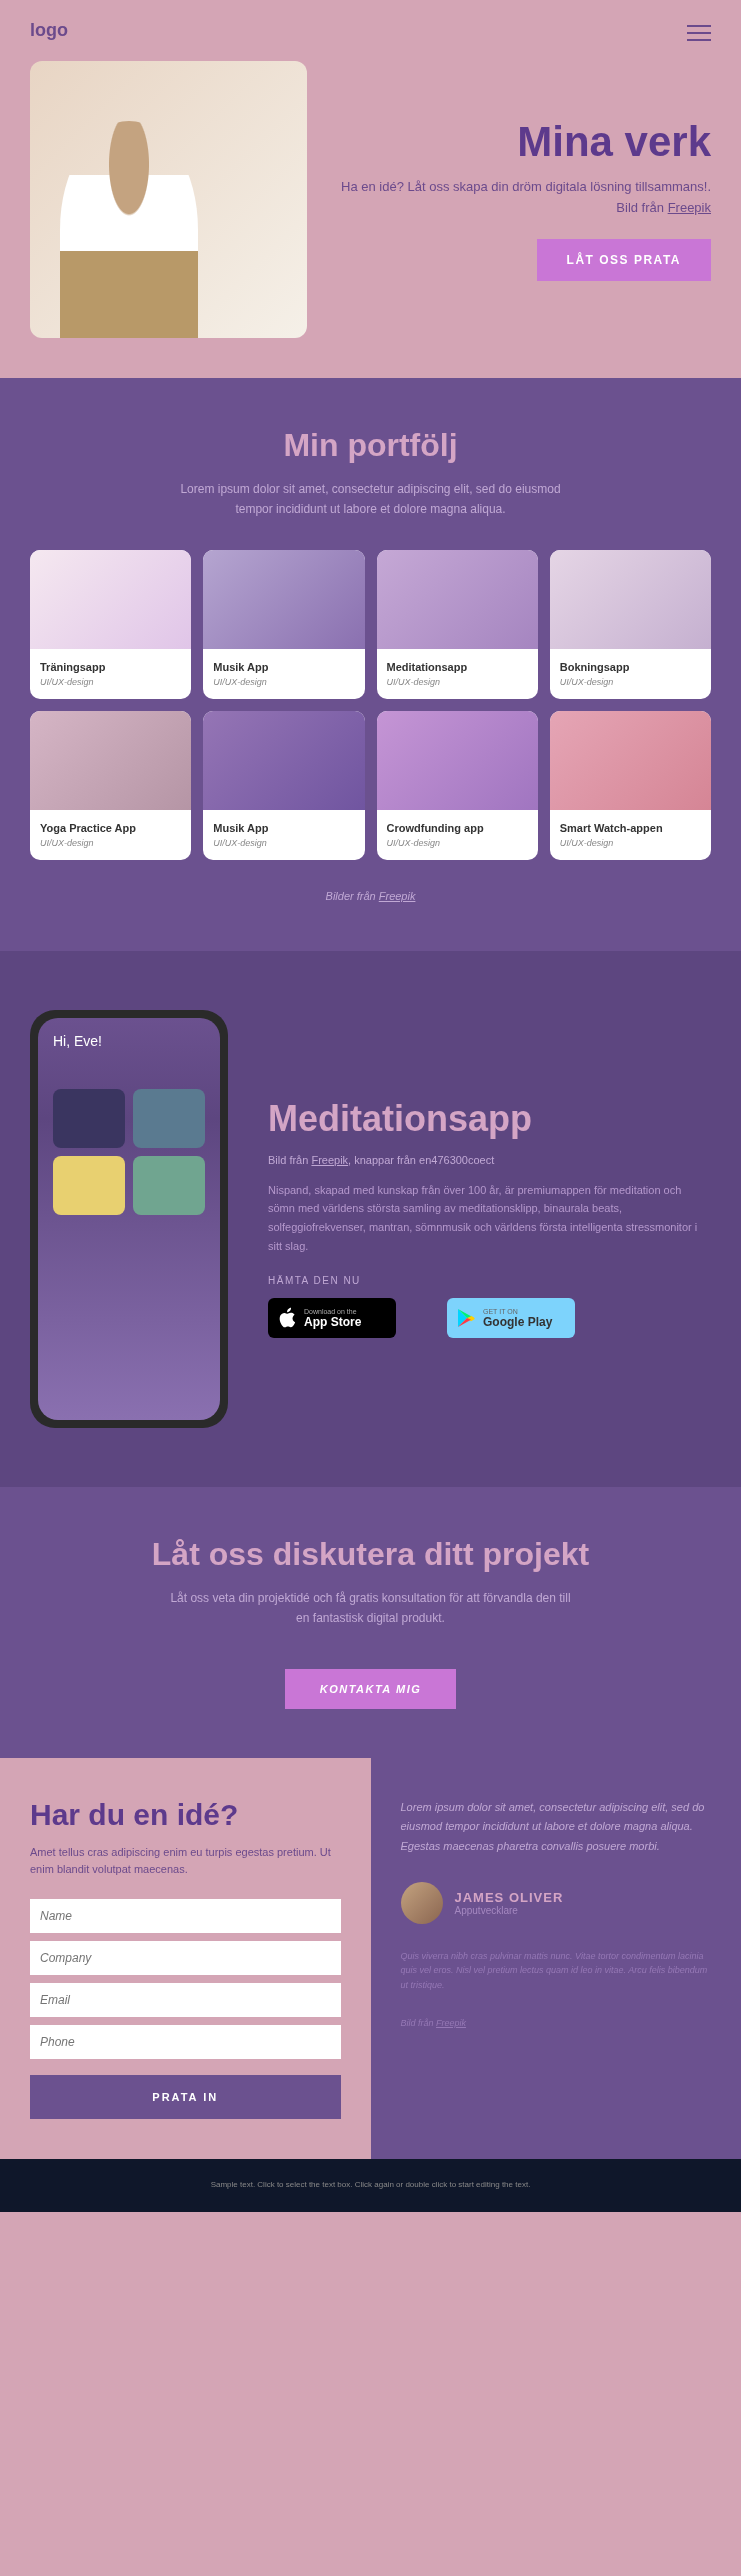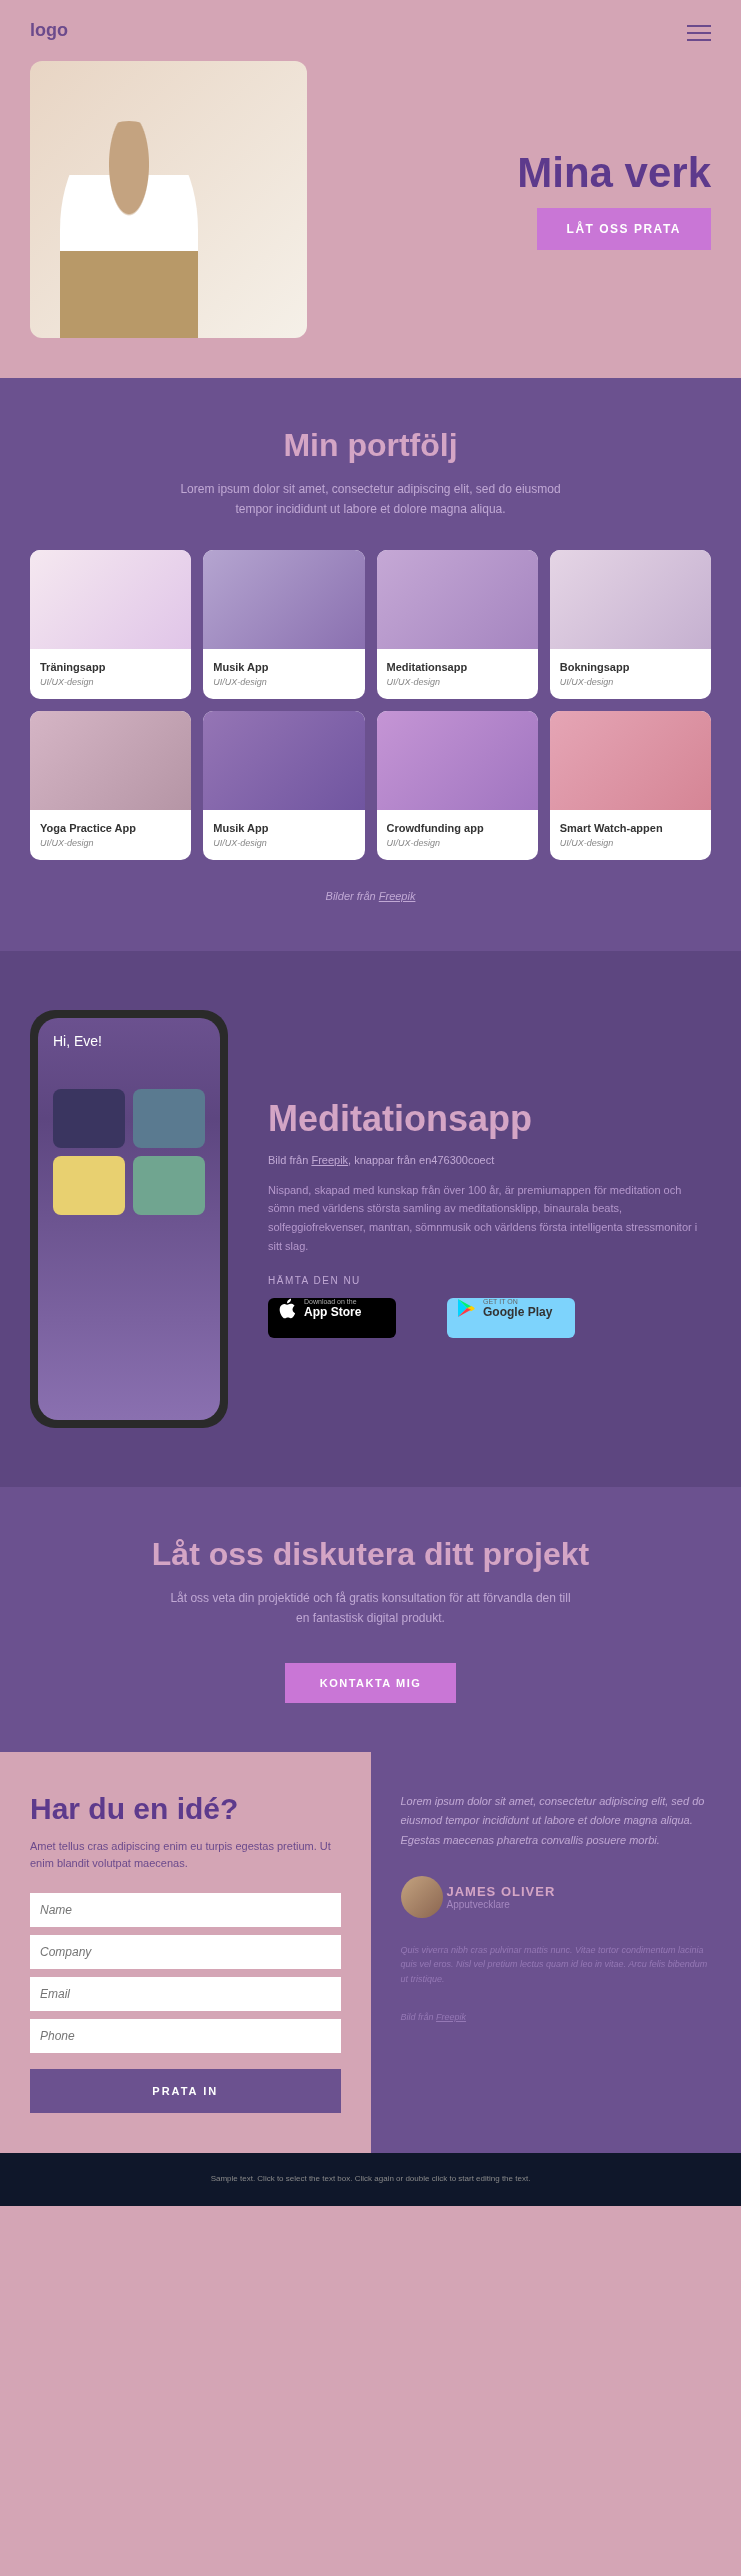--- a/index.html
+++ b/index.html
@@ -45,39 +45,39 @@
 .pt2 { background: #5a7a90; }
 .pt3 { background: #e8d070; }
 .pt4 { background: #70a590; }
 .app-content { flex: 1; }
 .app-title { color: #d4a5c5; font-size: 36px; font-weight: 700; margin-bottom: 15px; line-height: 1.1; }
 .app-meta { color: #c0a8d4; font-size: 11px; margin-bottom: 15px; }
 .app-meta a { color: #c0a8d4; }
 .app-desc { color: #b598cc; font-size: 11px; line-height: 1.7; margin-bottom: 20px; }
 .download-label { color: #c0a8d4; font-size: 10px; letter-spacing: 1.5px; margin-bottom: 12px; }
 .store-buttons { display: flex; gap: 10px; }
-.store-btn { width: 128px; height: 40px; background: #000; border-radius: 6px; display: flex; align-items: flex-start; padding: 0 10px; gap: 8px; cursor: pointer; }
+.store-btn { width: 128px; height: 40px; background: #000; border-radius: 6px; display: flex; align-items: center; padding: 0 10px; gap: 8px; cursor: pointer; }
 .store-btn.google { background: #7dd3fc; margin-left: 41px; }
 .store-btn-text { display: flex; flex-direction: column; }
 .store-small { font-size: 7px; color: #aaa; }
 .store-big { font-size: 12px; color: #fff; font-weight: 600; }
 .store-btn.google .store-small { color: #666; }
 .store-btn.google .store-big { color: #333; }
 .section-discuss { background: #6b518f; padding: 49px 30px; text-align: center; }
 .discuss-title { color: #d4a5c5; font-size: 32px; font-weight: 700; margin-bottom: 15px; }
-.btn-contact { background: #c976d6; color: #fff; padding: 14px 35px; border: none; font-size: 11px; letter-spacing: 1.5px; font-weight: 600; cursor: pointer; margin-top: 4px; }
+.btn-contact { background: #c976d6; color: #fff; padding: 14px 35px; border: none; font-size: 11px; letter-spacing: 1.5px; font-weight: 600; cursor: pointer; margin-top: 10px; font-style: italic; }
 .section-split { display: flex; }
 .form-side { width: 50%; background: #d4a5b5; padding: 40px 30px; }
 .form-title { color: #5d3a8c; font-size: 30px; font-weight: 700; margin-bottom: 12px; }
 .form-desc { color: #6b4a8c; font-size: 11px; line-height: 1.6; margin-bottom: 20px; }
 .form-input { width: 100%; padding: 10px; margin-bottom: 8px; border: none; background: #fff; font-size: 12px; font-style: italic; color: #999; }
 .btn-submit { width: 100%; background: #6b518f; color: #fff; padding: 16px; border: none; font-size: 11px; letter-spacing: 2px; font-weight: 600; cursor: pointer; margin-top: 8px; }
 .quote-side { width: 50%; background: #6b518f; padding: 40px 30px; }
 .quote-text { color: #c0a8d4; font-size: 11px; line-height: 1.8; font-style: italic; margin-bottom: 25px; }
-.quote-author { display: flex; align-items: center; gap: 4px; margin-bottom: 25px; }
+.quote-author { display: flex; align-items: center; gap: 12px; margin-bottom: 25px; }
 .avatar { width: 42px; height: 42px; border-radius: 50%; background: linear-gradient(135deg, #c4a380, #8a6550); }
 .author-name { color: #d4a5c5; font-size: 13px; font-weight: 700; letter-spacing: 1px; }
 .author-role { color: #a588c0; font-size: 10px; }
 .quote-footer { color: #9578b5; font-size: 9px; font-style: italic; line-height: 1.6; }
 .footer { background: #0f172a; padding: 20px; text-align: center; }
 .footer-text { color: #888; font-size: 8px; line-height: 1.6; }
 </style>
 </head>
 <body>
 
@@ -87,20 +87,21 @@
       <span></span>
       <span></span>
       <span></span>
     </div>
 </div>
 
 <div class="hero">
   <div class="hero-img"></div>
   <div class="hero-content">
     <h1 class="hero-title">Mina verk</h1>
+    <p class="hero-desc"><span>Ha en idé? Låt oss skapa din dröm digitala lösning tillsammans!. Bild från </span><a href="#">Freepik</a></p>
     <button class="btn-cta">LÅT OSS PRATA</button>
   </div>
 </div>
 
 <div class="section-purple">
   <h2 class="section-heading">Min portfölj</h2>
   <p class="section-desc">Lorem ipsum dolor sit amet, consectetur adipiscing elit, sed do eiusmod tempor incididunt ut labore et dolore magna aliqua.</p>
   <div class="grid">
     <div class="card">
         <div class="card-img c1"></div>

